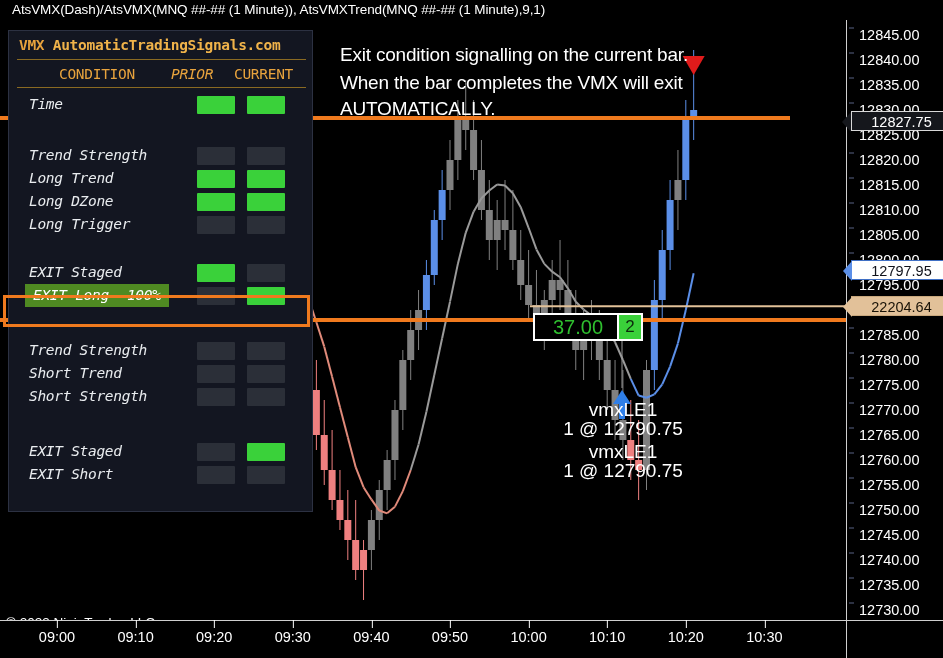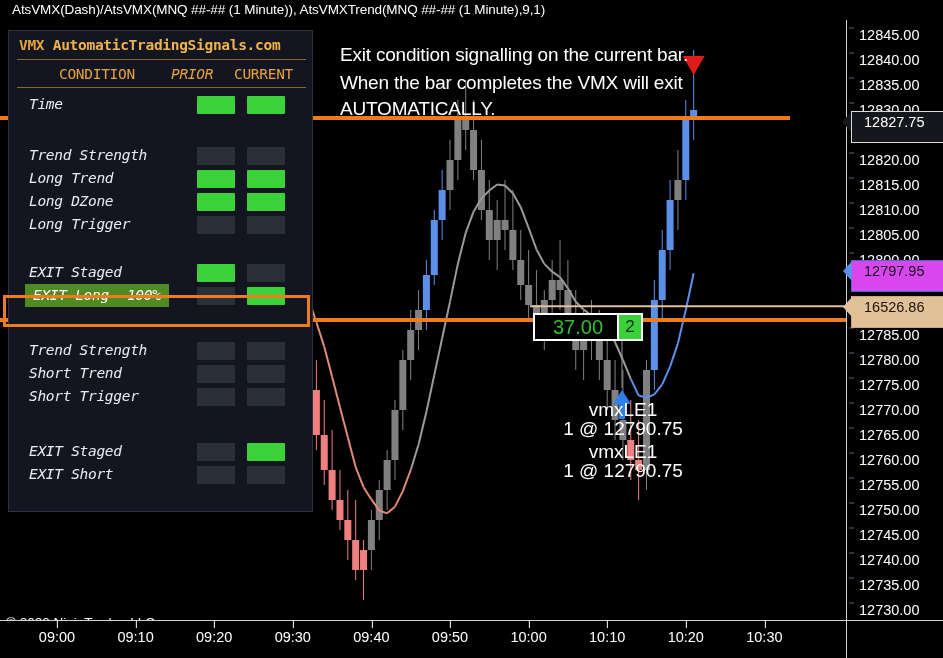--- a/index.html
+++ b/index.html
@@ -36,40 +36,40 @@
     color: #ffffff; font-size: 14.5px; line-height: 16px;
     white-space: nowrap;
   }
   .price-tick .dash {
     position: absolute; left: 2px; top: 0px; width: 5px; height: 1px;
     background: #ffffff;
   }
   .price-tick .val { position: absolute; left: 12px; top: 0; }
 
   .price-marker {
-    position: absolute; height: 32px; line-height: 20px;
+    position: absolute; height: 20px; line-height: 20px;
     font-size: 14.5px; white-space: nowrap;
-    padding-left: 12px; padding-right: 4px;
+    padding-left: 12px; padding-right: 4px; text-align: center;
   }
   .price-marker .arrow {
     position: absolute; left: -9px; top: 0; width: 0; height: 0;
     border-top: 10px solid transparent; border-bottom: 10px solid transparent;
   }
   .pm-last {
     left: 4px; width: 93px; background: #15171c;
     border: 1px solid #d9d9d9; color: #ffffff;
   }
   .pm-last .arrow { border-right: 9px solid #15171c; left: -10px; }
   .pm-last .arrowb {
     position: absolute; left: -11px; top: 0; width: 0; height: 0;
     border-top: 10px solid transparent; border-bottom: 10px solid transparent;
     border-right: 10px solid #d9d9d9; z-index: -1;
   }
   .pm-blue {
-    left: 4px; width: 93px; background: #d946ef;
+    left: 4px; width: 93px; background: #ffffff;
     border: 1px solid #3f6fc4; color: #10121a;
   }
   .pm-blue .arrow { border-right: 9px solid #5b8fe8; }
   .pm-tan {
     left: 4px; width: 93px; background: #e2c199;
     border: 1px solid #c9a87d; color: #1a1408;
   }
   .pm-tan .arrow { border-right: 9px solid #e2c199; }
 
   
@@ -502,21 +502,21 @@
       <span class="lbl">Trend Strength</span>
       <span class="cell prior off"></span>
       <span class="cell current off"></span>
     </div>
         <div class="dash-row" style="top:331px">
       <span class="lbl">Short Trend</span>
       <span class="cell prior off"></span>
       <span class="cell current off"></span>
     </div>
         <div class="dash-row" style="top:354px">
-      <span class="lbl">Short Trigger</span>
+      <span class="lbl">Short Strength</span>
       <span class="cell prior off"></span>
       <span class="cell current off"></span>
     </div>
         <div class="dash-row" style="top:409px">
       <span class="lbl">EXIT Staged</span>
       <span class="cell prior off"></span>
       <span class="cell current on"></span>
     </div>
         <div class="dash-row" style="top:432px">
       <span class="lbl">EXIT Short</span>
@@ -630,21 +630,21 @@
         <div class="price-marker pm-last" style="top:91.25px">
       <span class="arrowb"></span><span class="arrow"></span>
       <span>12827.75</span>
     </div>
         <div class="price-marker pm-blue" style="top:240.24999999999636px">
       <span class="arrow"></span>
       <span>12797.95</span>
     </div>
         <div class="price-marker pm-tan" style="top:276.25px">
       <span class="arrow"></span>
-      <span>16526.86</span>
+      <span>22204.64</span>
     </div>
       </div>
   </div>
 
   <div class="time-axis">
     <div id="time-ticks">
         <div class="time-tick" style="left:57px">
       <span class="tline"></span>09:00
     </div>
         <div class="time-tick" style="left:135.6px">

